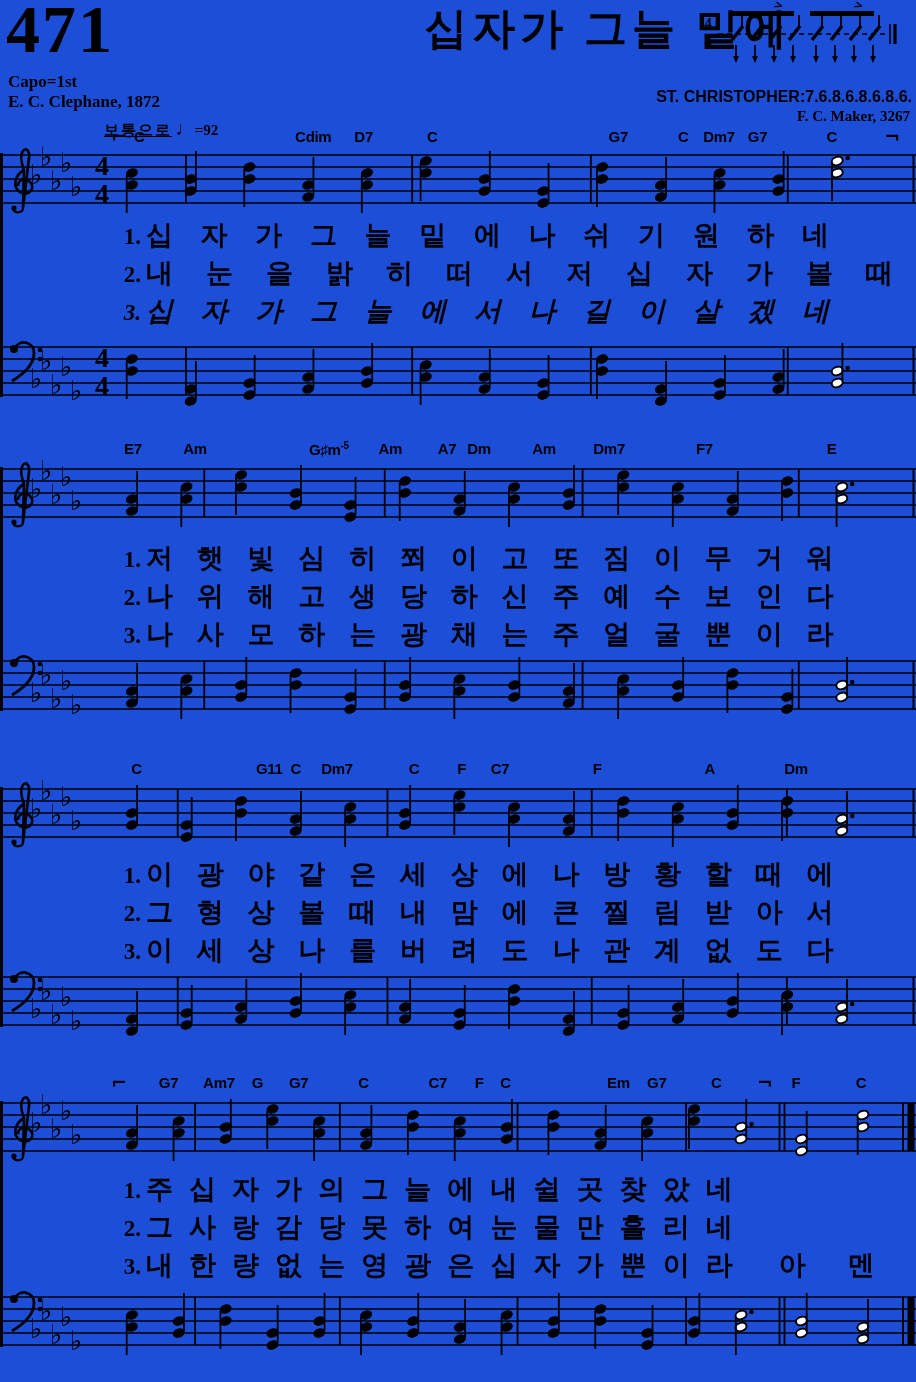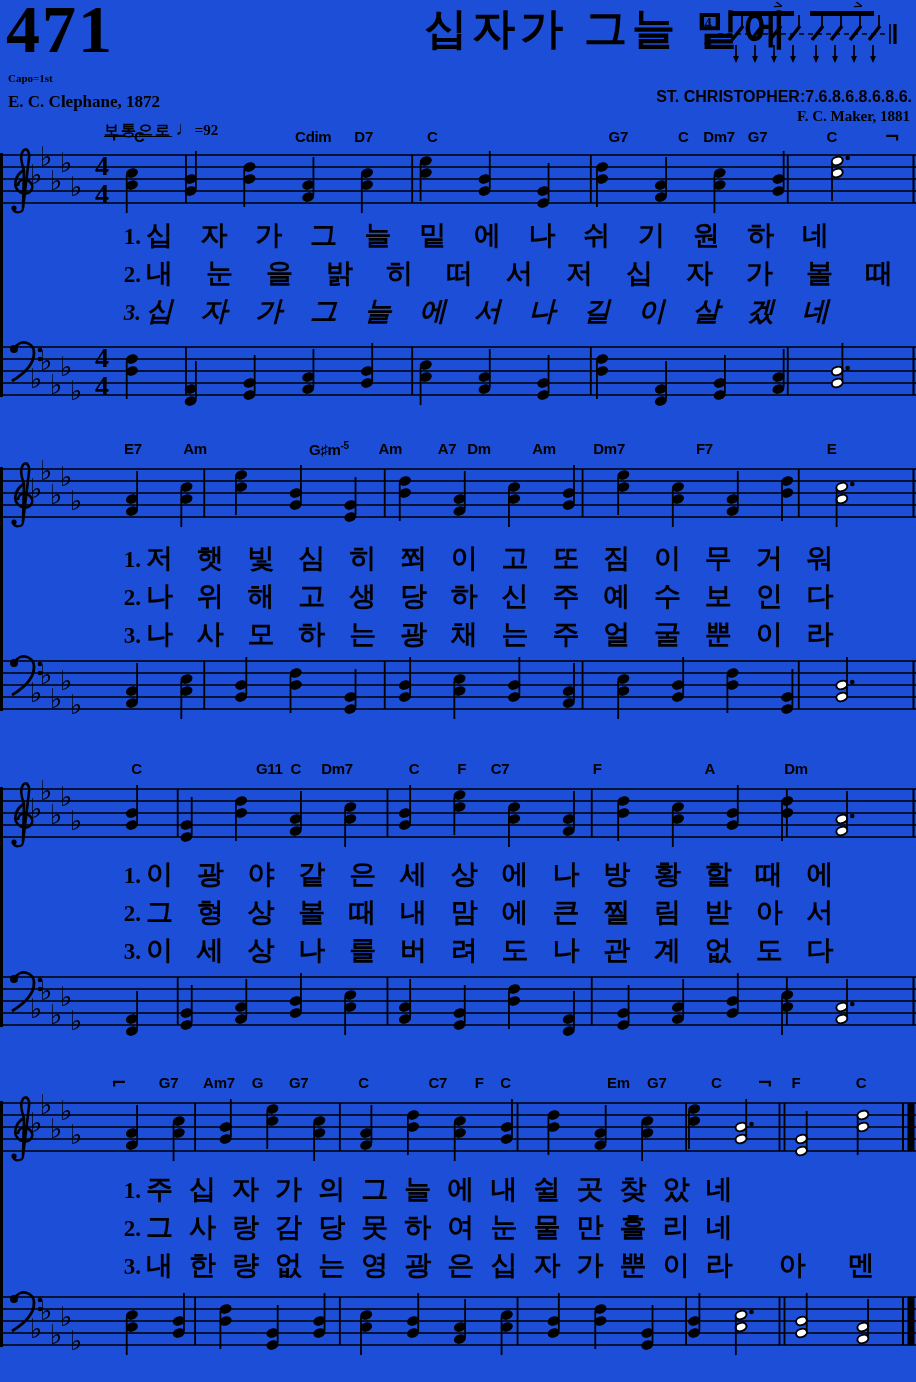--- a/index.html
+++ b/index.html
@@ -4,21 +4,21 @@
 <style>
   * { margin:0; padding:0; box-sizing:border-box; }
   html,body { background:#fff; }
   #page {
     position:relative; width:916px; height:1382px; background:#1d4ed8;
     color:#000; font-family:"Liberation Serif", serif; overflow:hidden;
   }
   .hymn-number { position:absolute; left:6px; top:-10px; font-size:68px; font-weight:bold; letter-spacing:2px; }
   .title { position:absolute; left:608px; top:0px; transform:translateX(-50%);
            font-size:43px; font-weight:bold; white-space:nowrap; letter-spacing:5px; }
-  .capo   { position:absolute; left:8px;  top:72px;  font-size:11px; font-weight:bold; }
+  .capo   { position:absolute; left:8px;  top:72px;  font-size:17px; font-weight:bold; }
   .author { position:absolute; left:8px;  top:92px;  font-size:17px; font-weight:bold; }
   .tune   { position:absolute; right:4px; top:88px;  font-size:16px; font-weight:bold;
             font-family:"Liberation Sans", sans-serif; letter-spacing:0; }
   .composer { position:absolute; right:6px; top:108px; font-size:15px; font-weight:bold; }
   .tempo  { position:absolute; left:104px; top:111px; font-size:15px; font-weight:bold; white-space:nowrap;margin-top:7px; }
   .tempo .tprefix { text-decoration:underline; letter-spacing:2px; }
   .tempo .tnote { font-size:19px; }
   .strum-wrap { position:absolute; left:698px; top:2px; }
 
   .chord-row { position:absolute; left:0; width:916px; height:18px; }
@@ -82,21 +82,21 @@
         <line x1="171" y1="38" x2="182" y2="24" stroke="#000" stroke-width="3.4"></line>
         <line x1="181" y1="25" x2="181" y2="13" stroke="#000" stroke-width="1.8"></line>
         <line x1="175" y1="43" x2="175" y2="55" stroke="#000" stroke-width="1.7"></line>
         <polygon points="172,54 178,54 175,61" fill="#000"></polygon>
         <line x1="192" y1="22" x2="192" y2="42" stroke="#000" stroke-width="1.6"></line>
         <line x1="197" y1="22" x2="197" y2="42" stroke="#000" stroke-width="3.2"></line>
       </svg></div>
   <div class="capo">Capo=1st</div>
   <div class="author">E. C. Clephane, 1872</div>
   <div class="tune">ST. CHRISTOPHER:7.6.8.6.8.6.8.6.</div>
-  <div class="composer">F. C. Maker, 1881</div>
+  <div class="composer">F. C. Maker, 3267</div>
   <div class="tempo">
     <span class="tprefix">보통으로</span>
     <span class="tnote">♩</span><span>=92</span>
   </div>
   <div id="score">
       <div class="sysline" style="top: 153px; height: 244px;"></div>
       <div class="chord-row" style="top: 128px;">
         <span class="chord" style="left: 15.2%;">C</span>
         <span class="chord" style="left: 34.2%;">Cdim</span>
         <span class="chord" style="left: 39.7%;">D7</span>

